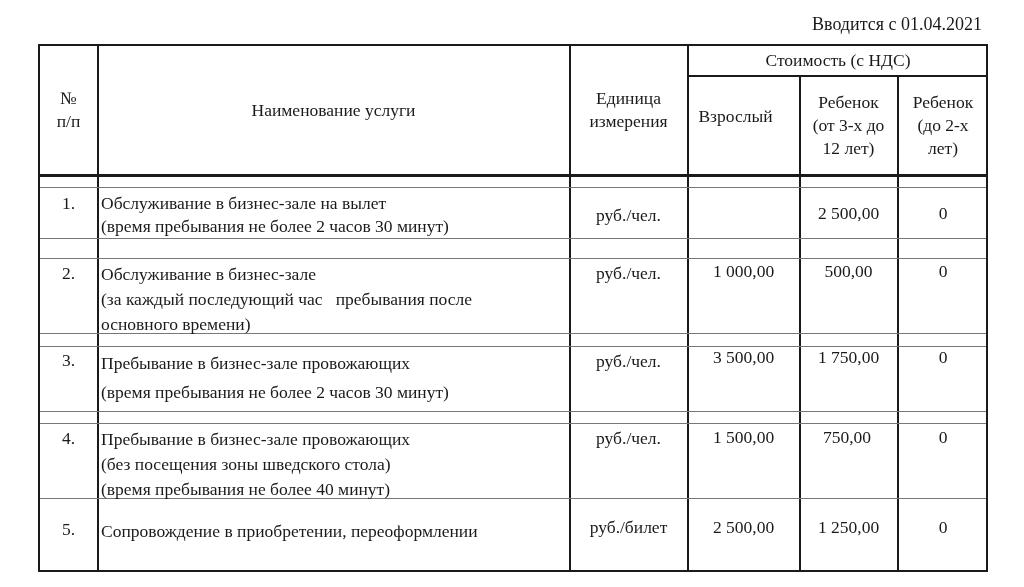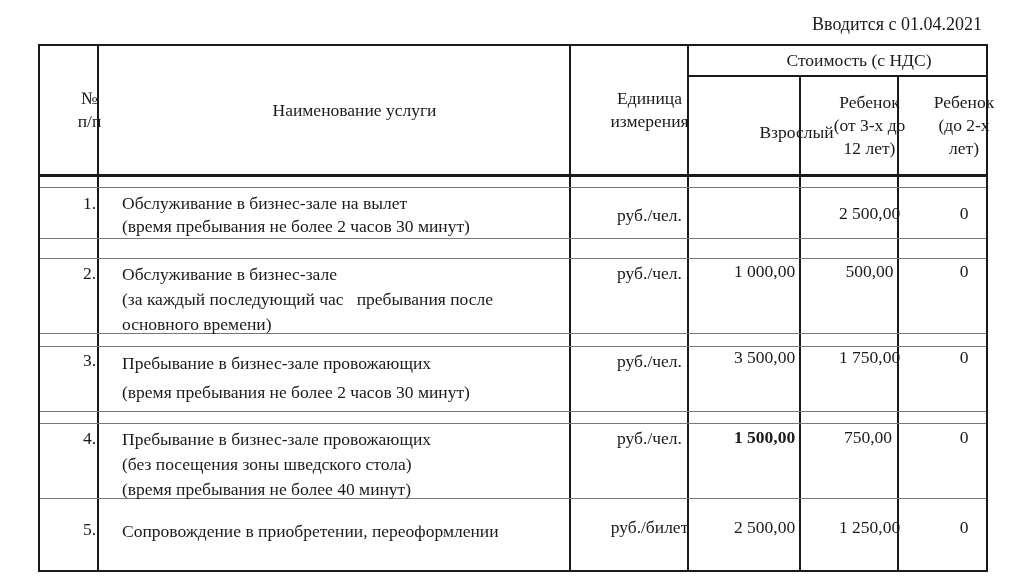--- a/index.html
+++ b/index.html
@@ -4,21 +4,21 @@
   <style>
     html, body { margin: 0; padding: 0; background: #ffffff; }
     body { width: 1024px; height: 587px; position: relative; overflow: hidden;
            font-family: "Liberation Serif", "DejaVu Serif", serif; color: #1a1a1a; }
     .effective { position: absolute; top: 14px; right: 42px; font-size: 18px; }
     .tbl { position: absolute; left: 38px; top: 44px; width: 950px; height: 528px;
            border: 2px solid #1a1a1a; box-sizing: border-box; }
     .vl { position: absolute; top: 0; bottom: 0; width: 1.5px; background: #1a1a1a; }
     .hl { position: absolute; height: 1px; background: #777; }
     .hl.thick { height: 2.5px; background: #1a1a1a; }
-    .cell { position: absolute; font-size: 17.5px; line-height: 23px; padding-left: 21px; }
+    .cell { position: absolute; font-size: 17.5px; line-height: 23px; }
     .center { text-align: center; }
     .hdr { display: flex; align-items: center; justify-content: center; text-align: center; }
   </style>
 </head>
 <body>
 
 <div class="effective">Вводится с  01.04.2021</div>
 
 <div class="tbl">
 
@@ -48,21 +48,21 @@
   <div class="cell hdr" style="left:58px; width:471px; top:0; height:128px;">
     <span>Наименование услуги</span>
   </div>
   <div class="cell hdr" style="left:530px; width:117px; top:0; height:128px; flex-direction:column;">
     <span>Единица</span>
     <span>измерения</span>
   </div>
   <div class="cell hdr" style="left:648px; width:300px; top:0; height:29px;">
     <span>Стоимость  (с НДС)</span>
   </div>
-  <div class="cell hdr" style="left:680px; width:111px; top:30px; height:80px;margin-top:16px;">
+  <div class="cell hdr" style="left:640px; width:111px; top:30px; height:80px;">
     <span>Взрослый</span>
   </div>
   <div class="cell hdr" style="left:760px; width:97px; top:30px; height:98px; flex-direction:column;">
     <span>Ребенок</span>
     <span>(от 3-х до</span>
     <span>12 лет)</span>
   </div>
   <div class="cell hdr" style="left:858px; width:90px; top:30px; height:98px; flex-direction:column;">
     <span>Ребенок</span>
     <span>(до 2-х</span>
@@ -99,21 +99,21 @@
   <div class="cell center" style="left:760px; width:97px; top:300px;">1 750,00</div>
   <div class="cell center" style="left:858px; width:90px; top:300px;">0</div>
 
   <div class="cell center" style="left:0; width:57px; top:381px;">4.</div>
   <div class="cell" style="left:61px; top:381px; line-height:25px;">
     <div>Пребывание в бизнес-зале провожающих</div>
     <div>(без посещения зоны шведского стола)</div>
     <div>(время пребывания не более 40 минут)</div>
   </div>
   <div class="cell center" style="left:530px; width:117px; top:381px;">руб./чел.</div>
-  <div class="cell center" style="left:648px; width:111px; top:380px;font-weight:bold;">1 500,00</div>
+  <div class="cell center" style="left:648px; width:111px; top:380px;">1 500,00</div>
   <div class="cell center" style="left:760px; width:94px; top:380px;">750,00</div>
   <div class="cell center" style="left:858px; width:90px; top:380px;">0</div>
 
   <div class="cell center" style="left:0; width:57px; top:472px;">5.</div>
   <div class="cell" style="left:61px; top:472px; line-height:26px;">
     <div>Сопровождение в приобретении, переоформлении</div>
   </div>
   <div class="cell center" style="left:530px; width:117px; top:470px;">руб./билет</div>
   <div class="cell center" style="left:648px; width:111px; top:470px;">2 500,00</div>
   <div class="cell center" style="left:760px; width:97px; top:470px;">1 250,00</div>

